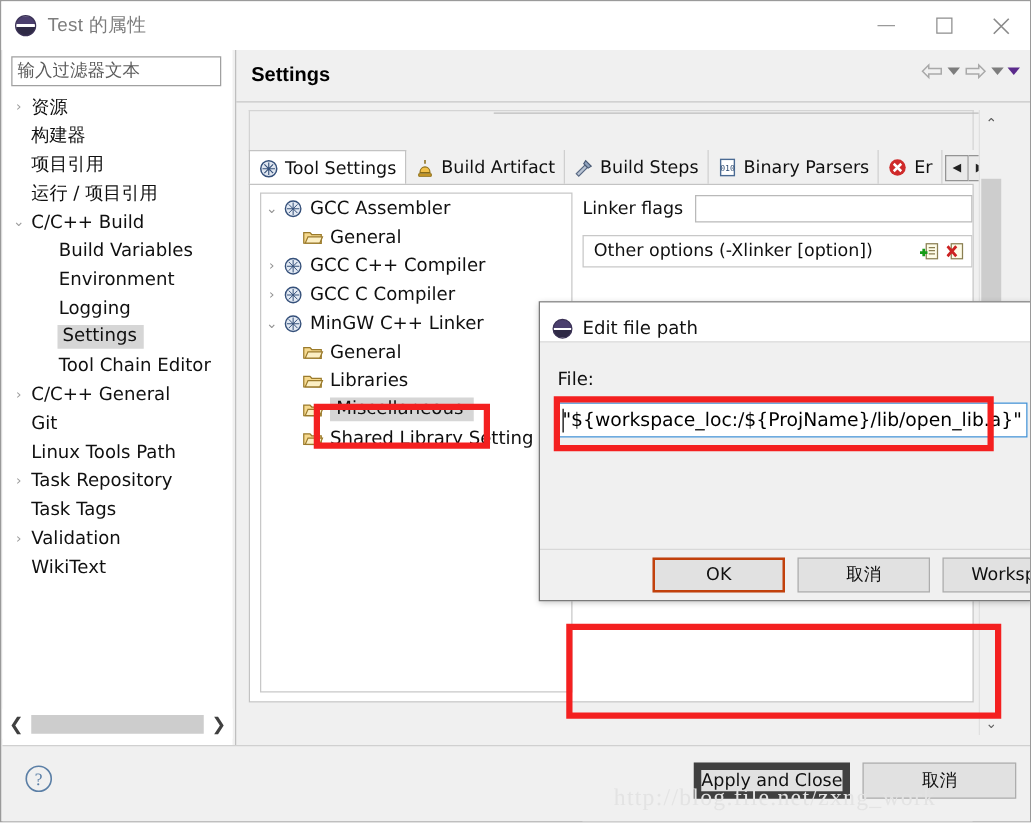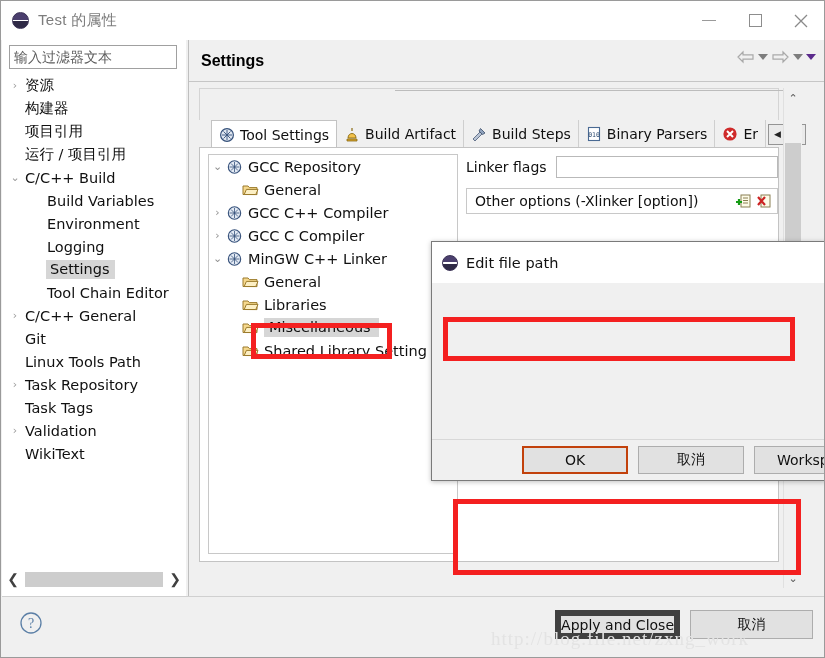--- a/index.html
+++ b/index.html
@@ -139,21 +139,20 @@
     display: flex; align-items: center; gap: 5px;
     height: 28px; padding: 0 7px;
     font-size: 14px; white-space: nowrap;
     border-right: 1px solid #cfcfcf;
     font-family: "DejaVu Sans", "Liberation Sans", sans-serif;
   }
   .tab.active {
     background: #ffffff;
     border-top: 1px solid #c3c3c3; border-left: 1px solid #c3c3c3; border-right: 1px solid #c3c3c3;
     font-weight: normal;
-    margin-left: 12px;
   }
   .tab-ico { width: 16px; height: 16px; flex: 0 0 16px; display: block; }
   #tab-scroll {
     display: flex; margin-left: 2px; align-self: center;
   }
   .tabscroll-btn {
     width: 19px; height: 21px; border: 1px solid #949494; background: #eaeaea;
     display: flex; align-items: center; justify-content: center; font-size: 9px; color: #222;
   }
   .tabscroll-btn + .tabscroll-btn { border-left: 0; }
@@ -481,21 +480,21 @@
       <div id="tabcontent">
         <div id="tool-tree">
             <div class="ttnode">
               <span class="arrow">⌄</span>
               <span class="ico">
                 <svg class="ico-svg" width="17" height="16" viewBox="0 0 17 16">
                   <circle cx="8.5" cy="8" r="6.2" fill="#e3eaf4" stroke="#35507a" stroke-width="1.1"></circle>
                   <path d="M3.5 8 h10 M8.5 3 v10 M5 4.5 L12 11.5 M12 4.5 L5 11.5" stroke="#35507a" stroke-width=".8"></path>
                 </svg>
               </span>
-              <span class="lbl">GCC Repository</span>
+              <span class="lbl">GCC Assembler</span>
             </div>
             <div class="ttnode child">
               <span class="ico">
                 <svg class="ico-svg" width="17" height="16" viewBox="0 0 17 16">
                   <path d="M1 12.5 V4 h5 l1.4 1.6 H15 v7 Z" fill="#f6d98e" stroke="#9b7b2c" stroke-width="1"></path>
                   <path d="M2.2 12.5 L4.4 7.4 H16 l-2.2 5.1 Z" fill="#fcefc4" stroke="#9b7b2c" stroke-width="1"></path>
                 </svg>
               </span>
               <span class="lbl">General</span>
             </div>
@@ -640,20 +639,27 @@
   </div>
   <div id="watermark">http://blog.file.net/zxng_work</div>
 
   <div id="modal">
     <div id="modal-title">
       <div style="width:16px;height:16px;">
         <div class="eclipse-ball" style="width:16px;height:16px;"></div>
       </div>
       <div id="modal-title-text">Edit file path</div>
     </div>
+    <div id="modal-body">
+      <div id="modal-file-label">File:</div>
+      <div id="modal-input-wrap">
+        <div id="modal-caret"></div>
+        <input id="modal-input" type="text" value="&quot;${workspace_loc:/${ProjName}/lib/open_lib.a}&quot;" style="">
+      </div>
+    </div>
     <div id="modal-footer">
         <div class="mbtn default">OK</div>
         <div class="mbtn">取消</div>
         <div class="mbtn wide">Workspac</div>
       </div>
   </div>
 
   <div class="redbox" id="red-misc"></div>
   <div class="redbox" id="red-file"></div>
   <div class="redbox" id="red-other"></div>

